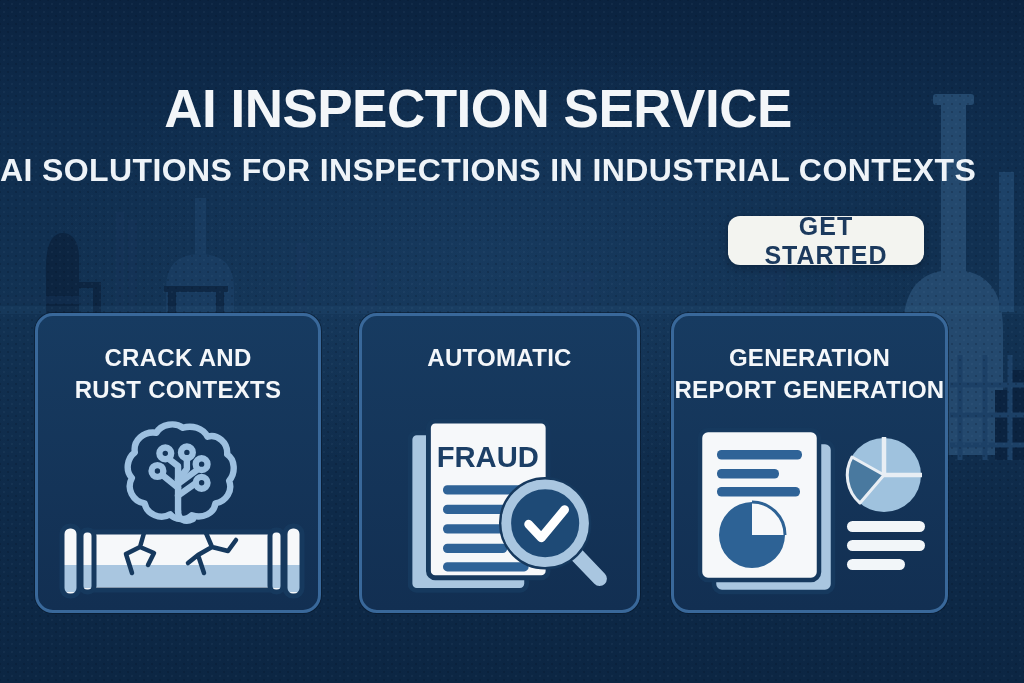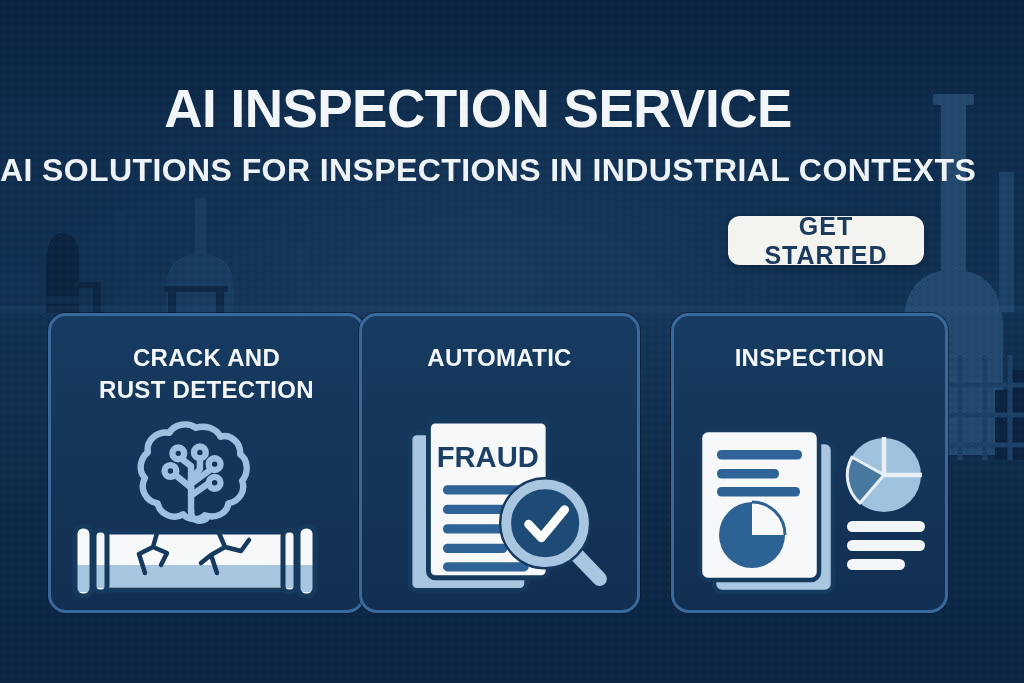--- a/index.html
+++ b/index.html
@@ -36,21 +36,21 @@
     font-family:inherit; font-size:25px; font-weight:bold; letter-spacing:1px;
     display:flex; align-items:center; justify-content:center; cursor:pointer;
     box-shadow:0 3px 9px rgba(3,12,24,0.35);
   }
   .card {
     position:absolute; top:313px; height:300px; box-sizing:border-box;
     border:3px solid #39689a; border-radius:18px; cursor:pointer;
     background:linear-gradient(180deg,#173b61 0%,#122f52 100%);
     box-shadow:0 0 0 1px rgba(8,22,40,0.55);
   }
-  .card1 { left:48px;  width:317px; }
+  .card1 { left:35px;  width:286px; }
   .card2 { left:359px; width:281px; }
   .card3 { left:671px; width:277px; }
   .card-title {
     margin-top:26px; text-align:center; color:#f4f7fa;
     font-size:24px; font-weight:bold; line-height:32px; letter-spacing:0.3px;
   }
   .icon { position:absolute; }
   .brain-svg  { left:84px;  top:103px; width:118px; height:108px; }
   .pipe-svg   { left:20px;  top:207px; width:248px; height:76px;  }
   .fraud-svg  { left:46px;  top:101px; width:214px; height:195px; }
@@ -107,21 +107,21 @@
   <div class="dots"></div>
 
   <h1 class="title">AI INSPECTION SERVICE</h1>
   <div class="subtitle">AI SOLUTIONS FOR INSPECTIONS IN INDUSTRIAL CONTEXTS</div>
 
   <button class="cta">GET STARTED</button>
 
   <div class="card card1">
     <div class="card-title">
       <div>CRACK AND</div>
-      <div>RUST DETECTION</div>
+      <div>RUST CONTEXTS</div>
     </div>
     <svg class="icon brain-svg" viewBox="0 0 120 110">
       <g stroke="#9dc0e0" stroke-width="6.5" fill="none" stroke-linecap="round" stroke-linejoin="round">
         <path d="M62 9 C54 3 40 5 35 14 C22 12 11 22 13 34 C5 40 3 53 10 60 C4 71 11 84 23 86 C25 97 39 103 49 97 C54 103 65 104 71 98 C82 102 94 96 95 86 C106 84 113 73 109 63 C116 55 115 41 107 36 C108 24 97 15 87 18 C82 9 71 6 62 9 Z"></path>
         <path d="M57 94 C57 102 64 106 72 102"></path>
         <path d="M57 94 V60"></path>
         <path d="M57 70 L41 57"></path>
         <path d="M57 62 V48 L48 41"></path>
         <path d="M57 62 L66 51 V41"></path>
         <path d="M57 66 L75 53"></path>
@@ -177,21 +177,22 @@
         <path d="M172 140 L197 166" stroke="#a9c6e0" stroke-width="15" stroke-linecap="round"></path>
         <circle cx="141" cy="109" r="46" fill="none" stroke="#16395e" stroke-width="3"></circle>
         <circle cx="141" cy="109" r="40" fill="#1e4a76" stroke="#a9c6e0" stroke-width="10"></circle>
         <path d="M124 110 L137 124 L161 95" stroke="#ffffff" stroke-width="9" fill="none" stroke-linecap="round" stroke-linejoin="round"></path>
       </g>
     </svg>
   </div>
 
   <div class="card card3">
     <div class="card-title">
-      <div>INSPECTION</div>
+      <div>GENERATION</div>
+      <div>REPORT GENERATION</div>
     </div>
     <svg class="icon report-svg" viewBox="0 0 242 172">
       <rect x="22" y="19" width="119" height="150" rx="8" fill="#a9c6e0" stroke="#16395e" stroke-width="4.5"></rect>
       <rect x="8" y="7" width="119" height="150" rx="8" fill="#f6f8fa" stroke="#16395e" stroke-width="4.5"></rect>
       <g fill="#2f6397">
         <rect x="25" y="27" width="85" height="9.5" rx="4.5"></rect>
         <rect x="25" y="46" width="62" height="9.5" rx="4.5"></rect>
         <rect x="25" y="64" width="83" height="9.5" rx="4.5"></rect>
       </g>
       <g>

